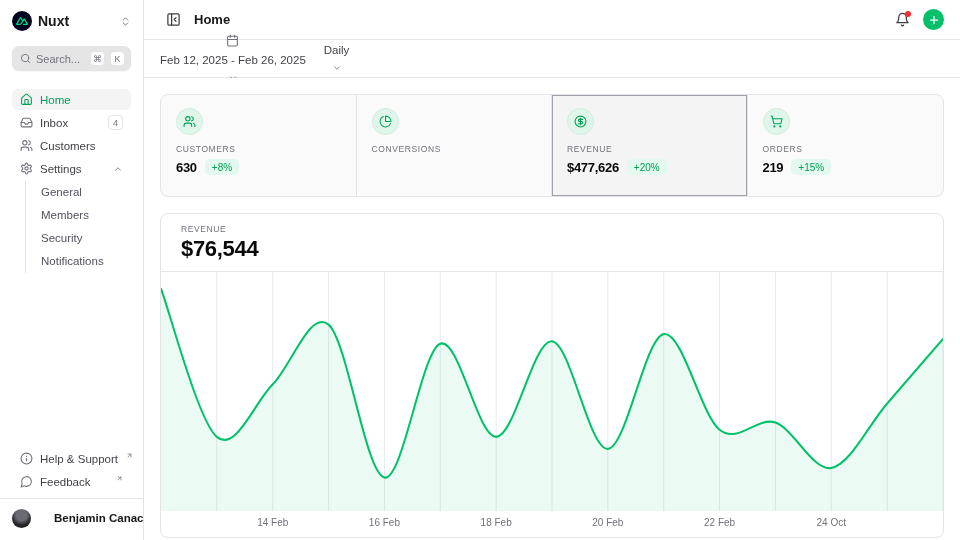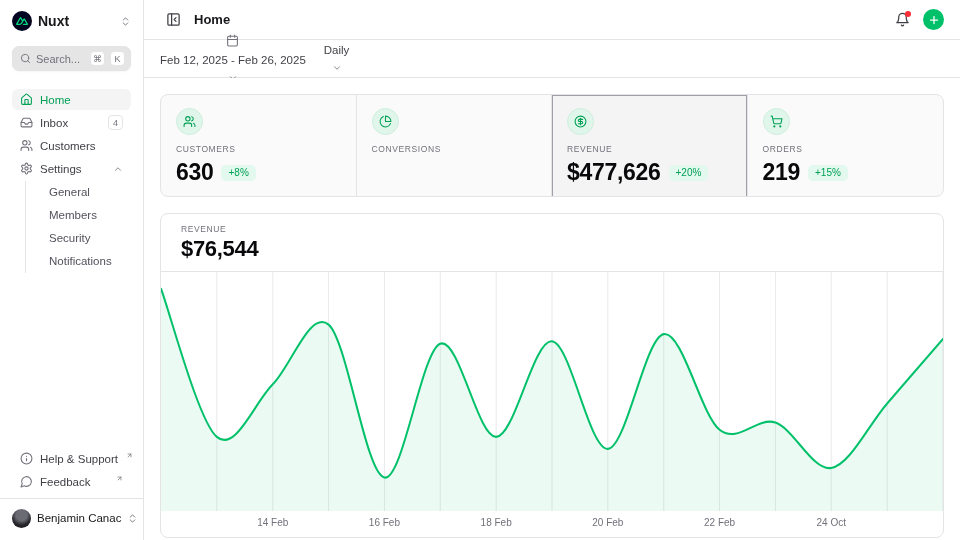--- a/index.html
+++ b/index.html
@@ -31,32 +31,32 @@
   .nav { display:flex; flex-direction:column; }
   .nav-item { display:flex; align-items:center; gap:7px; height:21px; padding:0 8px;
     border-radius:6px; margin-bottom:2px; cursor:pointer; color:#3f3f46; }
   .nav-item .lbl { font-size:11.5px; font-weight:500; flex:1; white-space:nowrap; }
   .nav-item .nav-ic { color:#71717b; }
   .nav-item.active { background:#f4f4f5; color:#00a155; }
   .nav-item.active .lbl { color:#00a155; }
   .nav-item.active .nav-ic { color:#00a155; }
   .nav-badge { font-size:9px; color:#71717b; border:1px solid #e4e4e7; border-radius:4px;
     min-width:15px; height:15px; display:inline-flex; align-items:center; justify-content:center; }
-  .subnav { margin-left:13px; border-left:1px solid #e4e4e7; padding-left:12px; }
+  .subnav { margin-left:13px; border-left:1px solid #e4e4e7; padding-left:4px; }
   .subnav .nav-item { padding-left:11px; border-radius:6px; }
   .subnav .lbl { color:#52525c; font-weight:400; }
 
   .sb-spacer { flex:1; }
   .sb-footer .nav-item { height:21px; }
   .ext { color:#71717b; transform:translateY(-3px); margin-left:1px; }
   .user-wrap { border-top:1px solid #e4e4e7; margin:6px -12px 0; padding:7px 12px 2px; }
   .user-row { display:flex; align-items:center; gap:6px; height:24px; border-radius:6px; cursor:pointer; }
   .avatar { width:19px; height:19px; border-radius:50%; flex:0 0 19px;
     background:radial-gradient(circle at 50% 32%, #6b6b74 0 34%, #26262b 62%, #121215 100%); }
-  .user-name { font-size:11.5px; font-weight:400; color:#18181b; flex:1; white-space:nowrap; }
+  .user-name { font-size:11.5px; font-weight:700; color:#18181b; flex:1; white-space:nowrap;margin-left:17px; }
 
   
   .main { flex:1; min-width:0; display:flex; flex-direction:column; }
   .hdr { height:40px; border-bottom:1px solid #e4e4e7; display:flex; align-items:center;
     padding:0 16px; gap:8px; }
   .hdr-title { font-size:13px; font-weight:700; color:#18181b; }
   .hdr-spacer { flex:1; }
   .icon-btn { width:26px; height:26px; display:flex; align-items:center; justify-content:center;
     border-radius:6px; cursor:pointer; color:#3f3f46; position:relative; background:none; border:none; }
   .bell-dot { position:absolute; top:4px; right:4px; width:6px; height:6px; border-radius:50%;
@@ -78,21 +78,21 @@
     background:#fafafa; display:grid; grid-template-columns:repeat(4,1fr); overflow:hidden; }
   .stat { padding:13px 15px; border-right:1px solid #e4e4e7; cursor:pointer; position:relative; }
   .stat:last-child { border-right:none; }
   .stat.selected { background:#f4f4f5; box-shadow:inset 0 0 0 1px #9f9fa9; }
   .stat-ic { width:27px; height:27px; border-radius:50%; background:#e1f6eb;
     border:1px solid #cdeedd; display:flex; align-items:center; justify-content:center;
     color:#00a155; }
   .stat-lbl { margin-top:9px; font-size:8.5px; font-weight:500; letter-spacing:.6px;
     color:#71717b; text-transform:uppercase; }
   .stat-val-row { margin-top:5px; display:flex; align-items:center; gap:8px; }
-  .stat-val { font-size:23px; font-weight:700; color:#09090b; letter-spacing:-.3px; }
+  .stat-val { font-size:13px; font-weight:700; color:#09090b; letter-spacing:-.3px; }
   .delta { font-size:10px; font-weight:500; color:#00a155; background:#e3f8ee;
     border-radius:5px; padding:2.5px 7px; }
 
   
   .chart-card { margin-top:16px; flex:1; min-height:0; border:1px solid #e4e4e7;
     border-radius:8px; background:#fff; display:flex; flex-direction:column; overflow:hidden; }
   .chart-hd { padding:10px 20px 9px; border-bottom:1px solid #e4e4e7; }
   .chart-lbl { font-size:8.5px; font-weight:500; letter-spacing:.6px; color:#71717b;
     text-transform:uppercase; }
   .chart-val { font-size:22px; font-weight:700; color:#09090b; margin-top:2px; letter-spacing:-.3px; }

